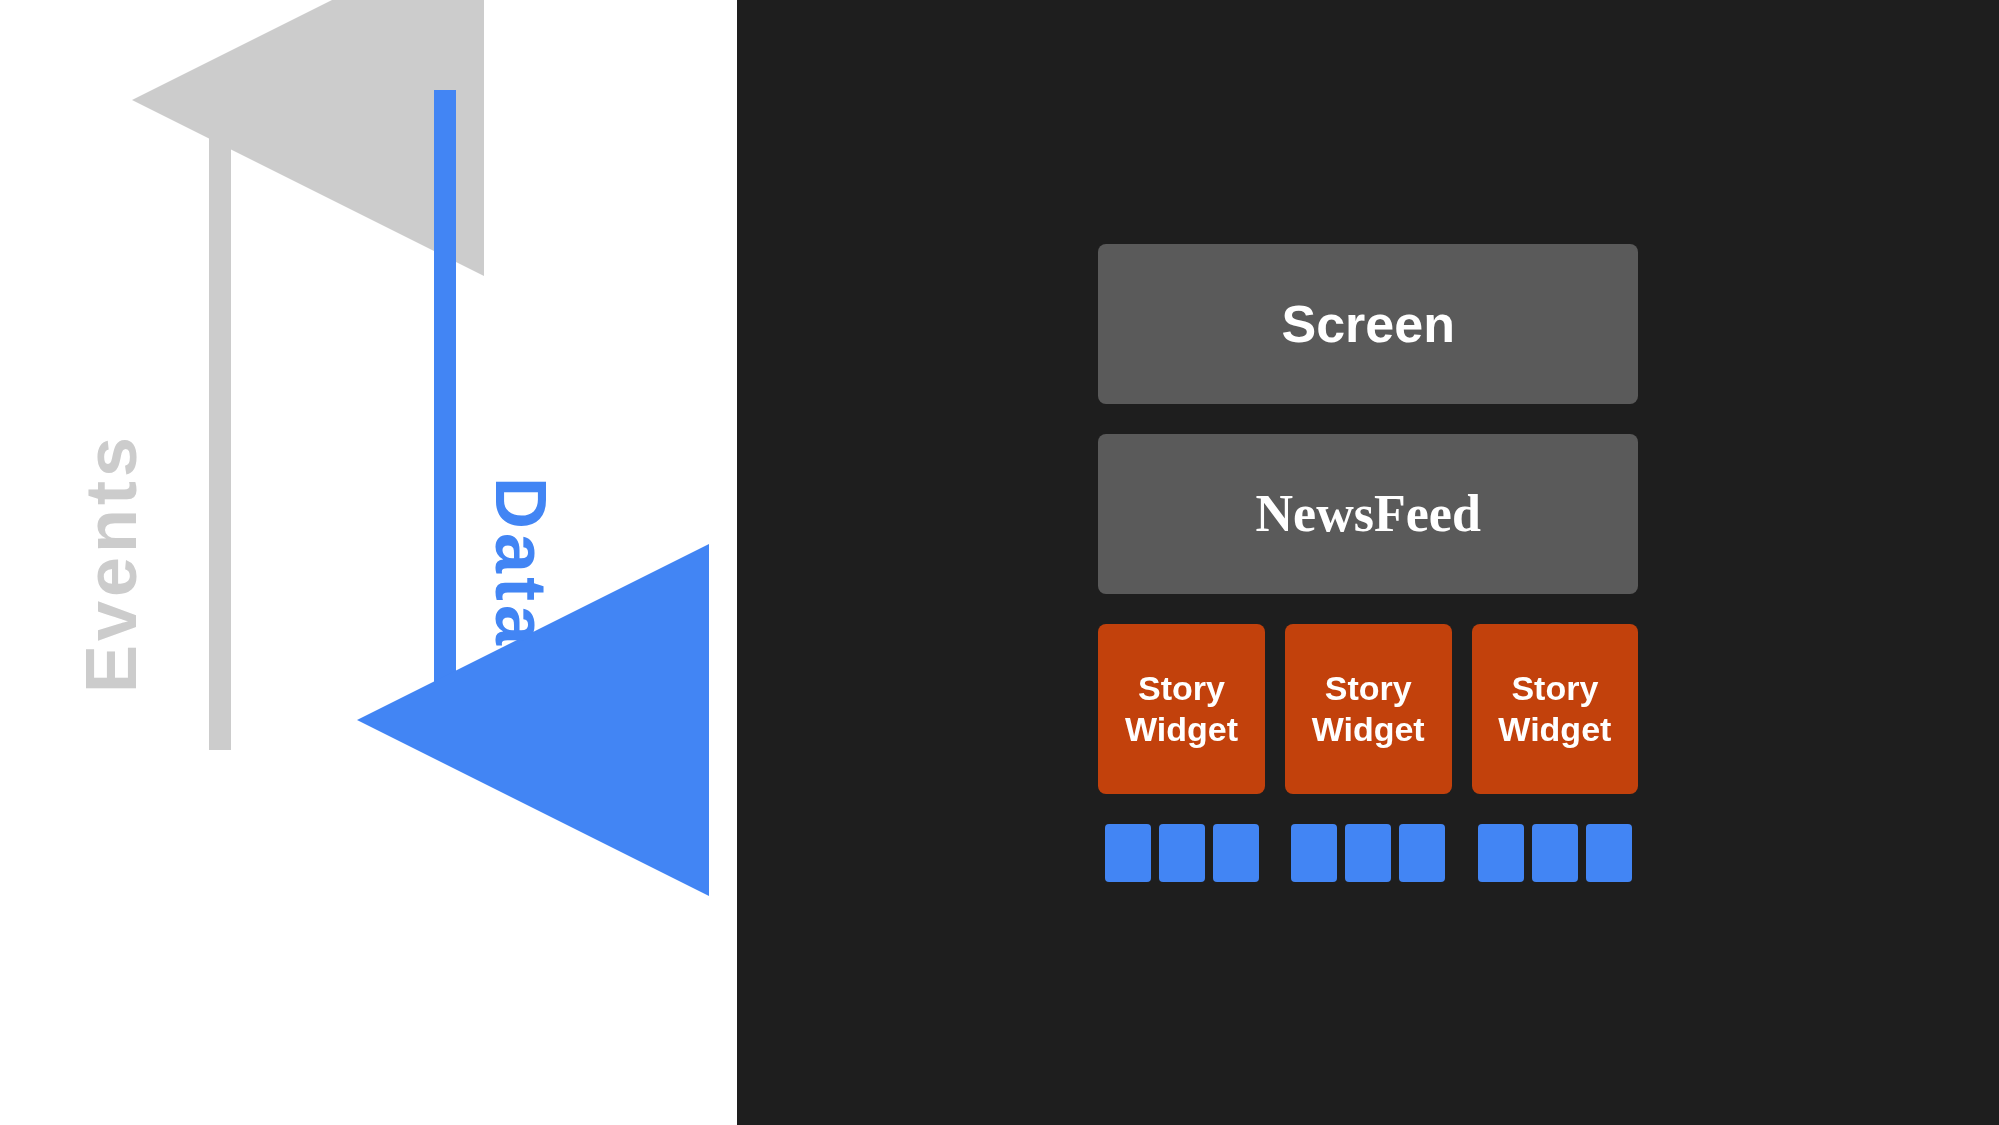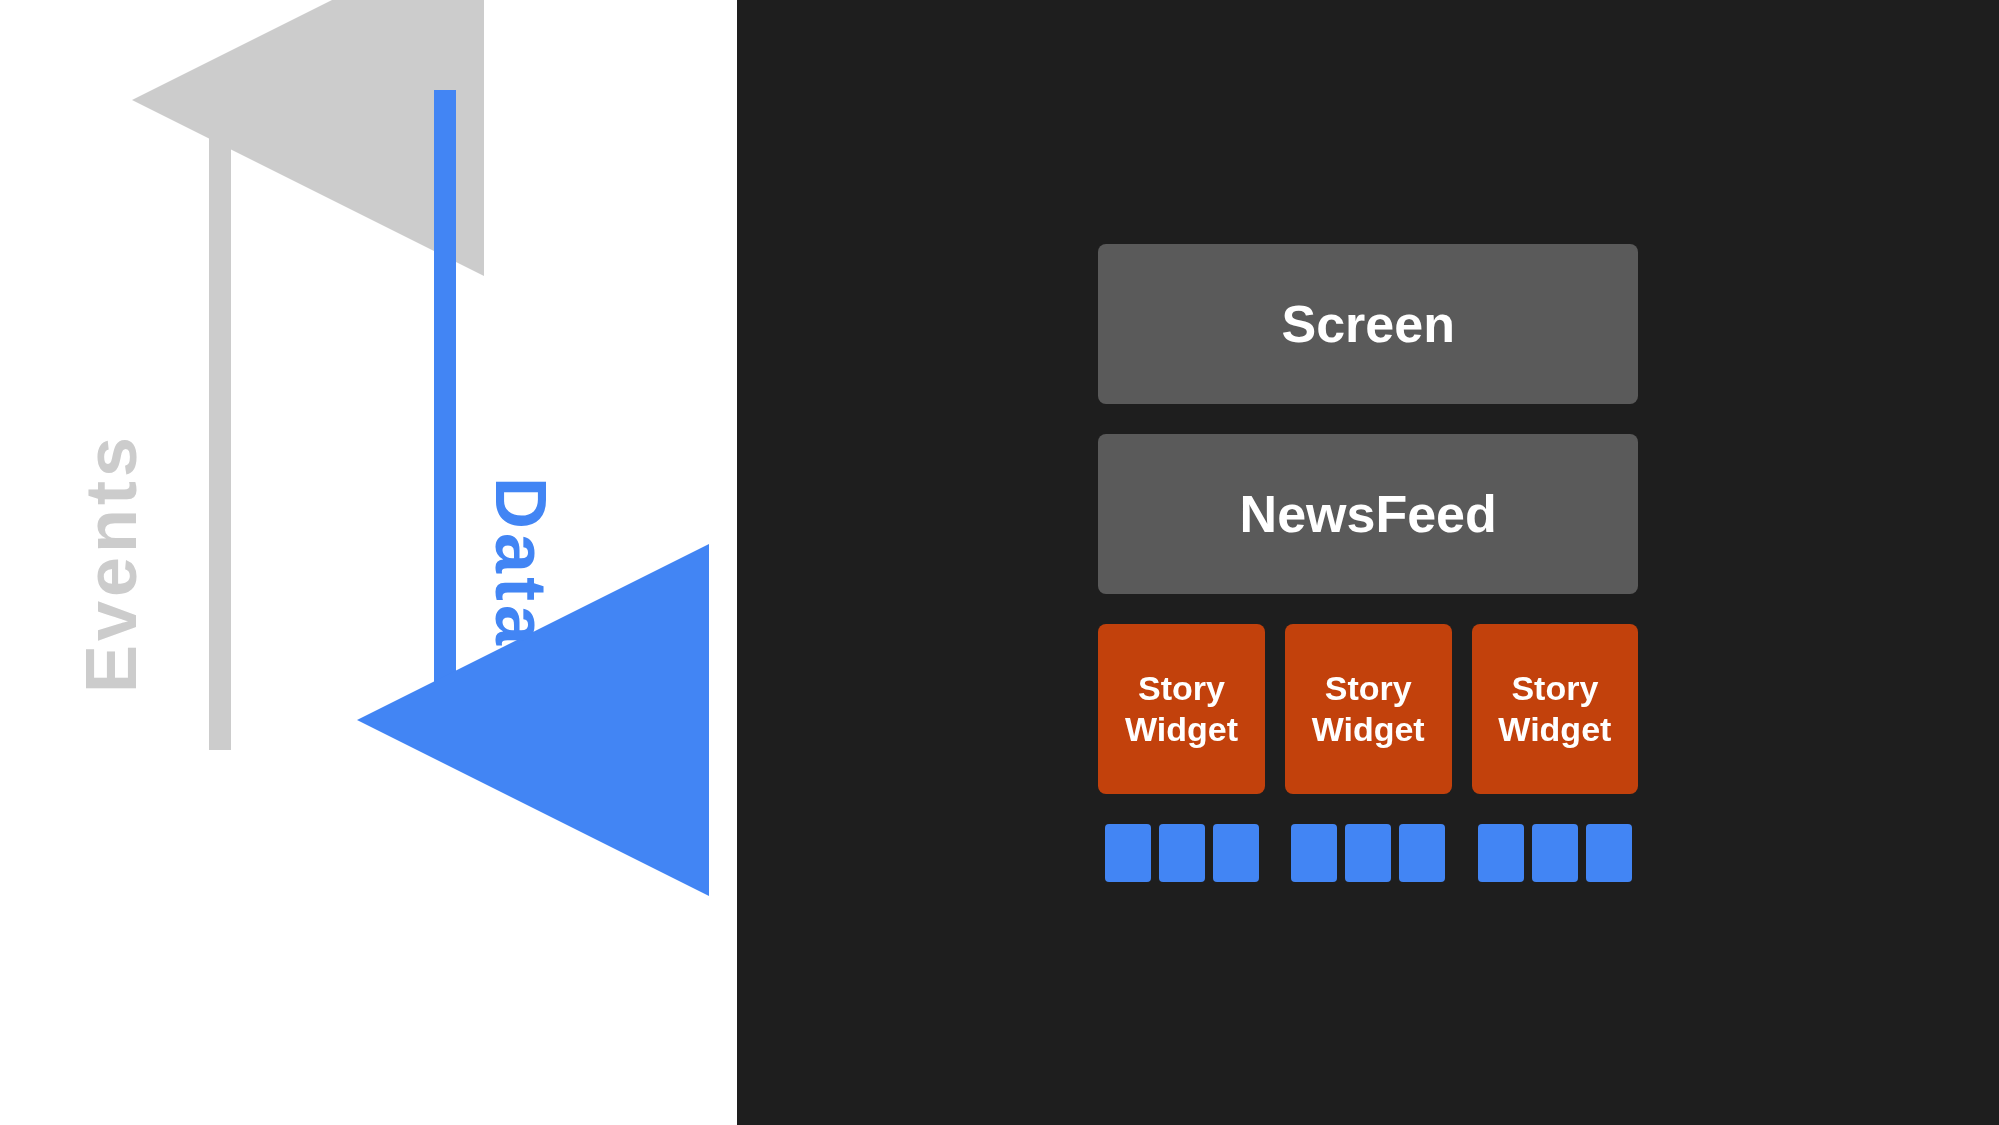--- a/index.html
+++ b/index.html
@@ -60,20 +60,21 @@
       height: 160px;
       display: flex;
       align-items: center;
       justify-content: center;
     }
 
     .newsfeed-box span {
       font-size: 52px;
       font-weight: 600;
       color: #ffffff;
+      font-family: Liberation Serif, serif;
     }
 
     .story-widgets-row {
       display: flex;
       gap: 20px;
       width: 540px;
       justify-content: space-between;
     }
 
     .story-widget-box {

